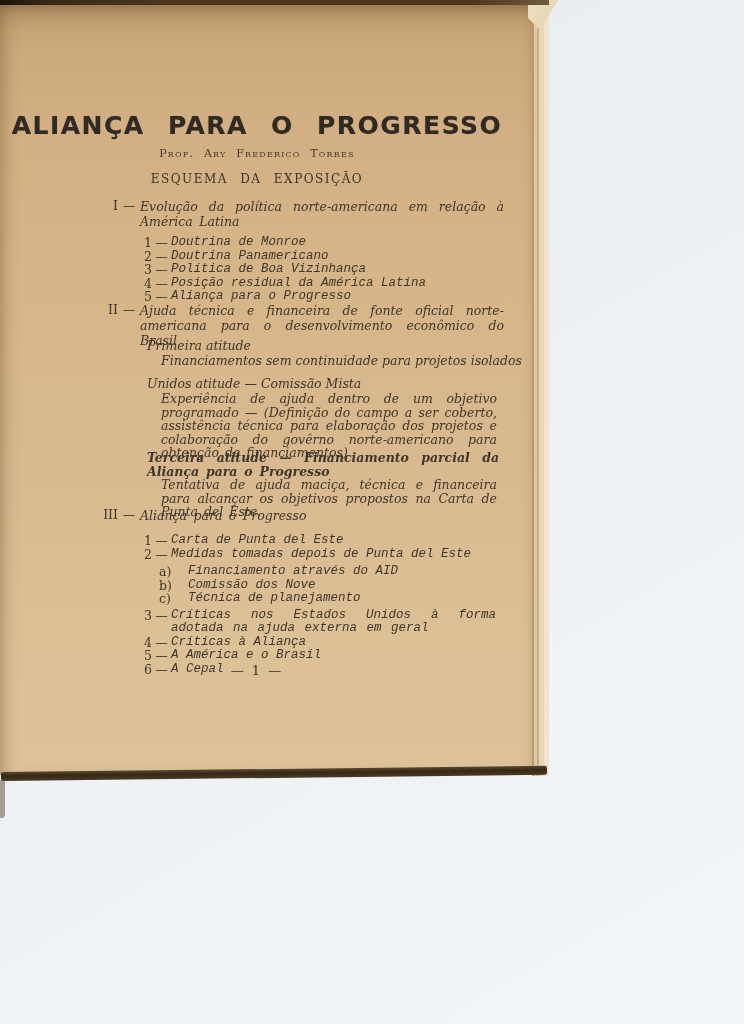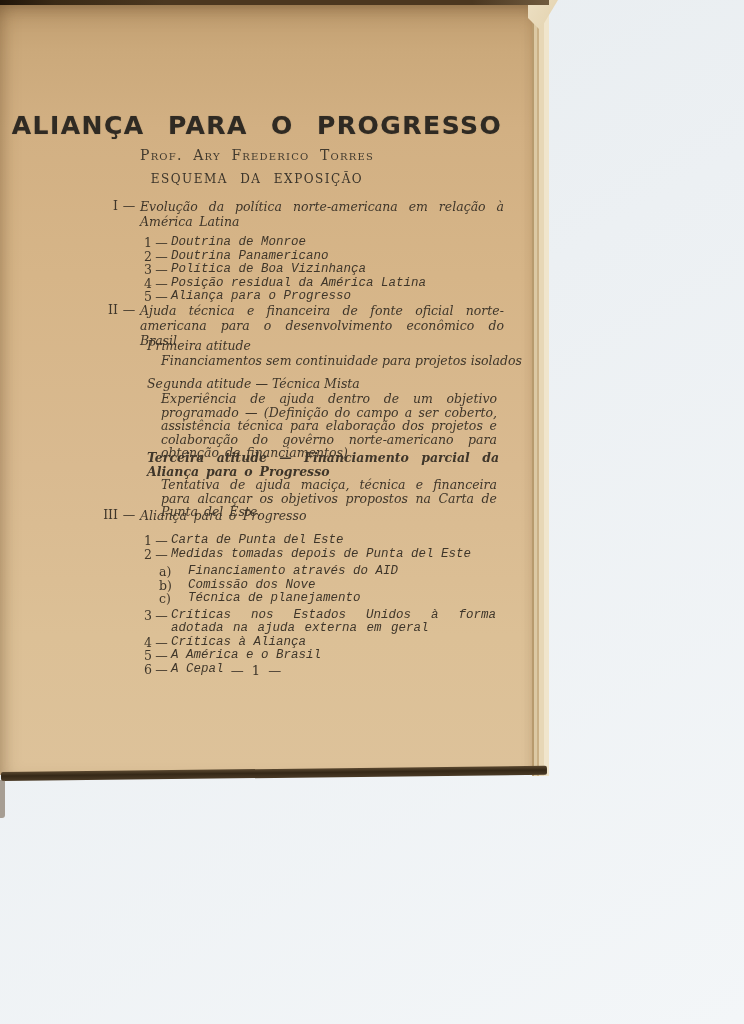--- a/index.html
+++ b/index.html
@@ -43,21 +43,21 @@
   }
 
   
   .centered{position:absolute;left:0;width:514px;text-align:center;}
   .title{
     top:106px;font-family:"DejaVu Sans", sans-serif;font-weight:700;
     font-size:25px;letter-spacing:1.5px;word-spacing:13px;color:#2f2a23;
     text-shadow:0 0 1px rgba(47,42,35,.4);
   }
   .author{
-    top:142px;font-variant:small-caps;font-size:14px;letter-spacing:1.2px;
+    top:142px;font-variant:small-caps;font-size:11px;letter-spacing:1.2px;
     word-spacing:5px;color:#423a2e;
   }
   .subtitle{
     top:167px;font-size:12px;letter-spacing:1.5px;word-spacing:7px;color:#3b342a;
   }
   .pagenum{top:658px;font-size:13px;letter-spacing:2px;color:#3d352a;}
 
   .body-text{color:#3f362a;font-size:12.5px;line-height:13.5px;font-style:italic;}
   .upright{font-style:normal;}
 
@@ -131,21 +131,21 @@
 
     <div class="sec-row body-text" style="left:88px;top:298px;">
       <span class="numeral">II</span>
       <span class="secdash">—</span>
       <span class="heading">Ajuda técnica e financeira de fonte oficial norte-americana para o desenvolvimento econômico do Brasil</span>
     </div>
 
     <div class="att-label body-text" style="top:334px;">Primeira atitude</div>
     <div class="att-detail body-text" style="top:349px;">Financiamentos sem continuidade para projetos isolados</div>
 
-    <div class="att-label body-text" style="top:372px;">Segunda atitude — Técnica Mista</div>
+    <div class="att-label body-text" style="top:372px;">Unidos atitude — Comissão Mista</div>
     <div class="att-detail wrap body-text" style="top:387px;">Experiência de ajuda dentro de um objetivo programado — (Definição do campo a ser coberto, assistência técnica para elaboração dos projetos e colaboração do govêrno norte-americano para obtenção de financiamentos)</div>
 
     <div class="att-label wrap body-text" style="top:446px;">Terceira atitude — Financiamento parcial da Aliança para o Progresso</div>
     <div class="att-detail wrap body-text" style="top:473px;">Tentativa de ajuda maciça, técnica e financeira para alcançar os objetivos propostos na Carta de Punta del Este.</div>
 
     <div class="sec-row body-text" style="left:88px;top:503px;">
       <span class="numeral">III</span>
       <span class="secdash">—</span>
       <span class="heading short">Aliança para o Progresso</span>
     </div>

